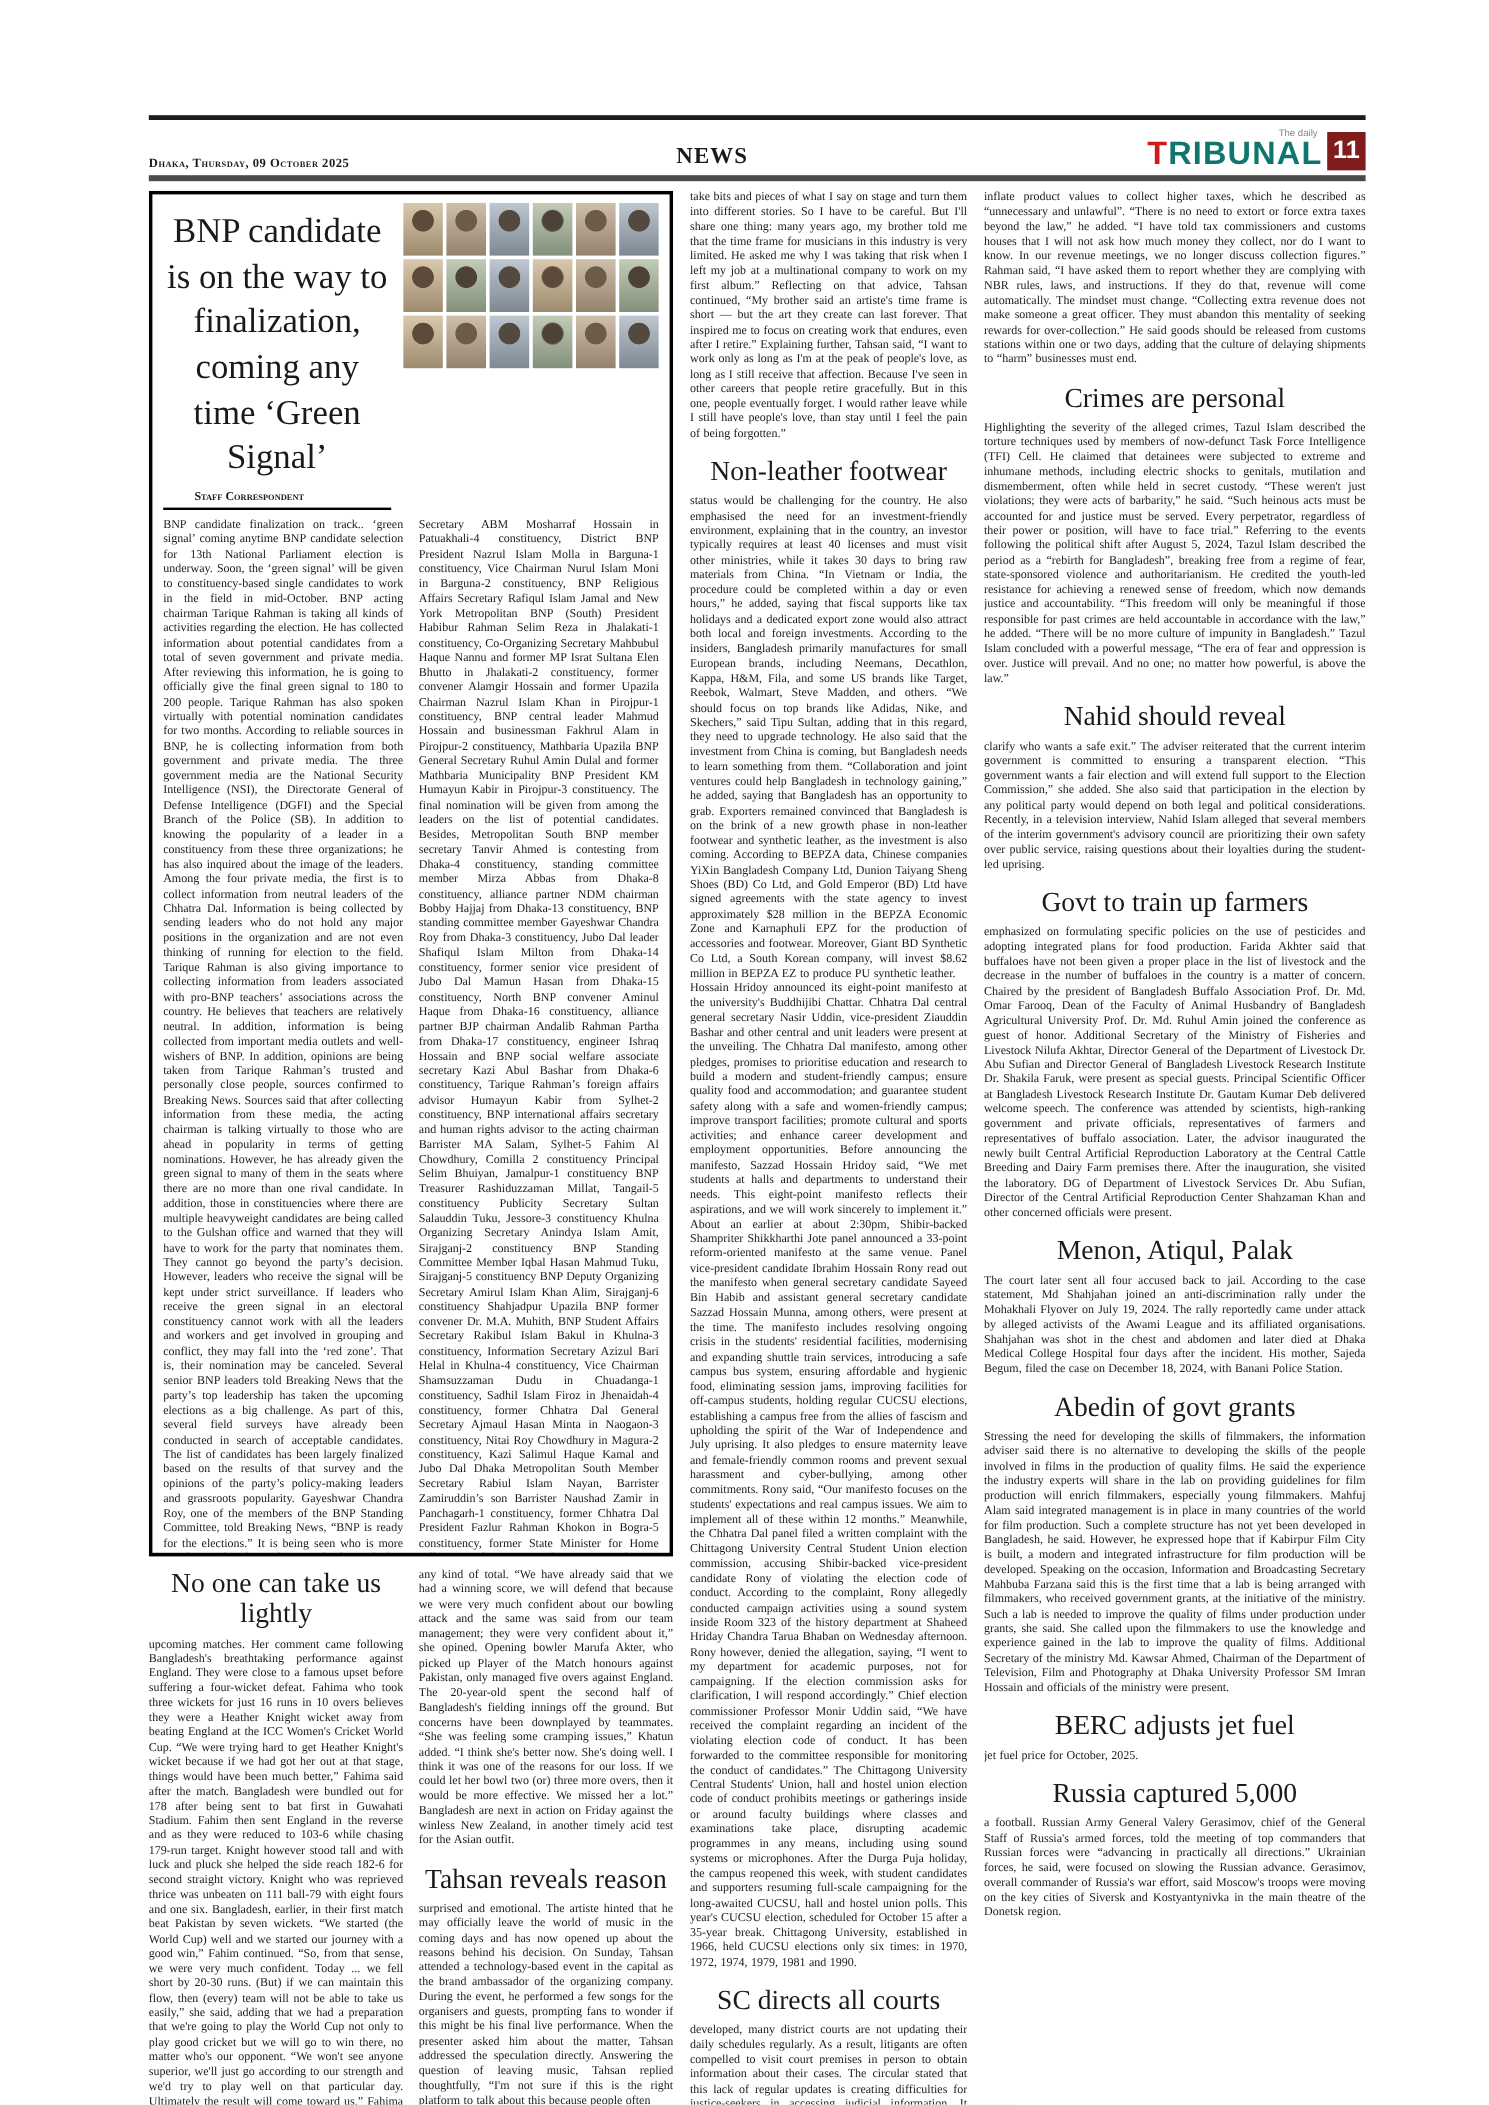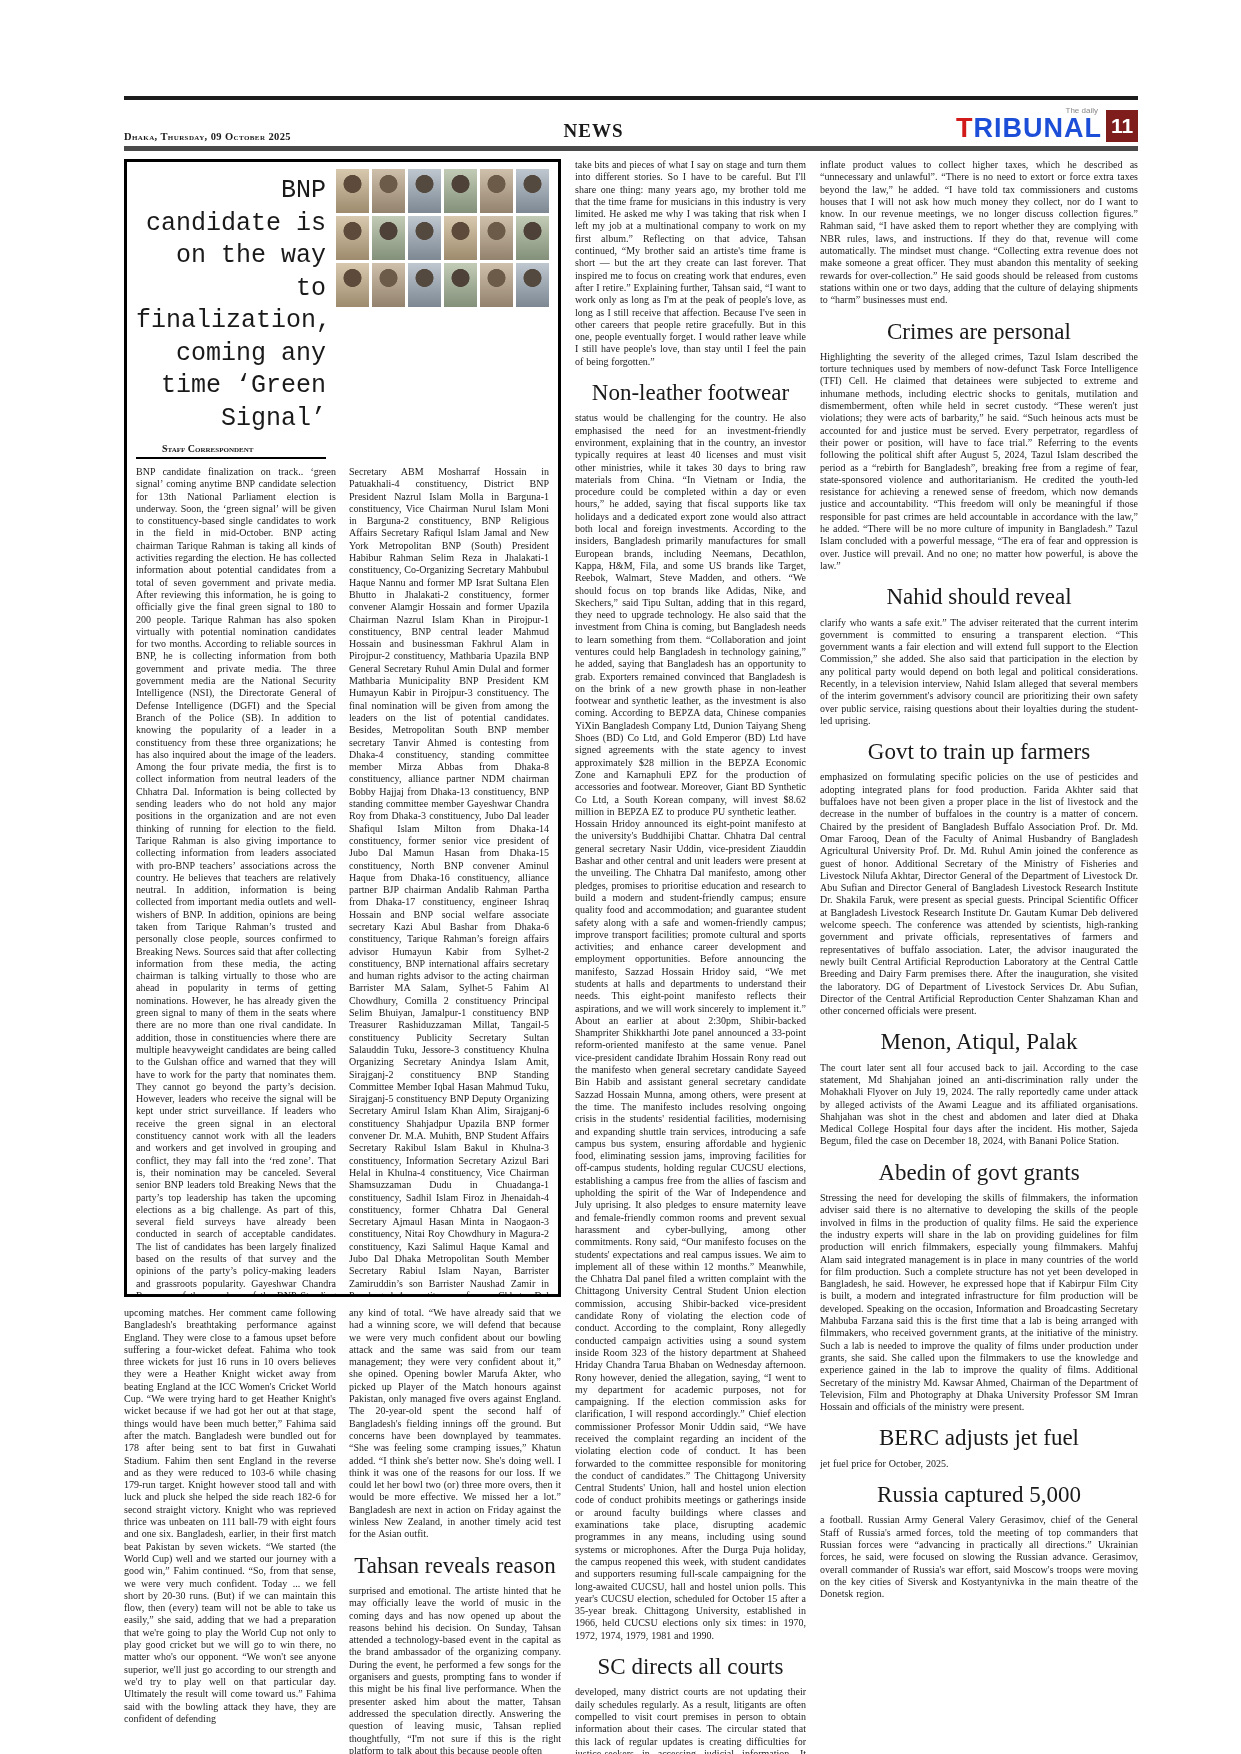--- a/index.html
+++ b/index.html
@@ -6,32 +6,32 @@
   .sheet{width:1241px;height:1754px;background:#fff;position:relative;overflow:hidden;
          font-family:"Liberation Serif","DejaVu Serif",serif;color:#1a1a1a;}
   .inner{width:1014px;margin-left:124px;}
   .toprule{height:4px;background:#1c1c1c;margin-top:96px;}
   .hdr{display:flex;align-items:flex-end;justify-content:space-between;height:40px;padding:2px 0 2px 0;}
   .hdr-date{font-size:10.5px;font-weight:bold;font-variant:small-caps;letter-spacing:.4px;margin-top:18px;}
   .hdr-section{font-size:19px;font-weight:bold;letter-spacing:1px;transform:translateX(-30px);}
   .masthead{display:flex;align-items:flex-end;gap:4px;justify-content:flex-end;}
   .mast-text{text-align:right;line-height:1;}
   .mast-top{font-size:8px;color:#888;margin-right:4px;font-family:"Liberation Sans",sans-serif;}
-  .mast-name{font-size:27px;font-weight:900;letter-spacing:1px;font-family:"Liberation Sans",sans-serif;color:#1d4ed8;}
+  .mast-name{font-size:27px;font-weight:900;letter-spacing:1px;font-family:"Liberation Sans",sans-serif;color:#0f766e;}
   .mast-name::first-letter{color:#d11a1a;}
   .pagebox{width:32px;height:32px;background:#7f1d1d;color:#fff;font-family:"Liberation Sans",sans-serif;
            font-weight:bold;font-size:21px;display:flex;align-items:center;justify-content:center;}
   .midrule{height:5px;background:#4a4a4a;margin-top:2px;}
   .content{display:grid;grid-template-columns:437px 231px 318px;column-gap:14px;margin-top:8px;height:1600px;overflow:hidden;}
   .bt{font-size:10px;line-height:1.23;text-align:justify;word-spacing:.4px;}
   h1,h2{font-weight:400;margin:0;}
   .lead-box{border:3px solid #000;padding:7px 9px;height:1118px;overflow:hidden;}
   .lead-top{display:flex;gap:10px;}
   .lead-head{width:46%;}
-  .lead-head h1{font-size:25px;line-height:1.3;text-align:right;padding-top:6px;font-family:Liberation Mono, monospace;}
+  .lead-head h1{font-size:29px;line-height:1.3;text-align:center;padding-top:6px;}
   .byline{font-size:10px;font-weight:bold;font-variant:small-caps;margin-top:8px;margin-left:26px;}
   .byrule{height:2px;background:#000;margin-top:3px;}
   .photo-grid{flex:1;display:grid;grid-template-columns:repeat(6,1fr);grid-auto-rows:44px;gap:3px;height:138px;overflow:hidden;}
   .ph{background:radial-gradient(circle at 50% 34%, #6d5b49 0 26%, rgba(0,0,0,0) 28%),linear-gradient(#cfc0ab,#93836e);}
   .ph:nth-child(3n){background:radial-gradient(circle at 50% 34%, #54493f 0 26%, rgba(0,0,0,0) 28%),linear-gradient(#bfc7cf,#7d8893);}
   .ph:nth-child(3n+1){background:radial-gradient(circle at 50% 34%, #5d4a3a 0 26%, rgba(0,0,0,0) 28%),linear-gradient(#d8c9ae,#9e8b6e);}
   .ph:nth-child(4n){background:radial-gradient(circle at 50% 34%, #4e4238 0 26%, rgba(0,0,0,0) 28%),linear-gradient(#c2cbb6,#83907a);}
   .lead-cols{display:grid;grid-template-columns:1fr 1fr;gap:13px;margin-top:7px;height:900px;overflow:hidden;}
   .bottom-left{display:grid;grid-template-columns:1fr 1fr;gap:13px;margin-top:10px;height:460px;overflow:hidden;}
   .sec-head{font-size:23px;text-align:center;margin:12px 0 7px 0;line-height:1.1;}
@@ -91,20 +91,21 @@
             </div>
           </div>
           <div class="lead-cols">
             <div class="bt col">BNP candidate finalization on track.. ‘green signal’ coming anytime BNP candidate selection for 13th National Parliament election is underway. Soon, the ‘green signal’ will be given to constituency-based single candidates to work in the field in mid-October. BNP acting chairman Tarique Rahman is taking all kinds of activities regarding the election. He has collected information about potential candidates from a total of seven government and private media. After reviewing this information, he is going to officially give the final green signal to 180 to 200 people. Tarique Rahman has also spoken virtually with potential nomination candidates for two months. According to reliable sources in BNP, he is collecting information from both government and private media. The three government media are the National Security Intelligence (NSI), the Directorate General of Defense Intelligence (DGFI) and the Special Branch of the Police (SB). In addition to knowing the popularity of a leader in a constituency from these three organizations; he has also inquired about the image of the leaders. Among the four private media, the first is to collect information from neutral leaders of the Chhatra Dal. Information is being collected by sending leaders who do not hold any major positions in the organization and are not even thinking of running for election to the field. Tarique Rahman is also giving importance to collecting information from leaders associated with pro-BNP teachers’ associations across the country. He believes that teachers are relatively neutral. In addition, information is being collected from important media outlets and well-wishers of BNP. In addition, opinions are being taken from Tarique Rahman’s trusted and personally close people, sources confirmed to Breaking News. Sources said that after collecting information from these media, the acting chairman is talking virtually to those who are ahead in popularity in terms of getting nominations. However, he has already given the green signal to many of them in the seats where there are no more than one rival candidate. In addition, those in constituencies where there are multiple heavyweight candidates are being called to the Gulshan office and warned that they will have to work for the party that nominates them. They cannot go beyond the party’s decision. However, leaders who receive the signal will be kept under strict surveillance. If leaders who receive the green signal in an electoral constituency cannot work with all the leaders and workers and get involved in grouping and conflict, they may fall into the ‘red zone’. That is, their nomination may be canceled. Several senior BNP leaders told Breaking News that the party’s top leadership has taken the upcoming elections as a big challenge. As part of this, several field surveys have already been conducted in search of acceptable candidates. The list of candidates has been largely finalized based on the results of that survey and the opinions of the party’s policy-making leaders and grassroots popularity. Gayeshwar Chandra Roy, one of the members of the BNP Standing Committee, told Breaking News, “BNP is ready for the elections.” It is being seen who is more popular in the electoral seat, who has a higher chance of winning. The one who will be given the seat will be given the nomination this time. The nomination board will take the final decision based on the results of the survey team. Salahuddin Ahmed, a member of the BNP standing committee, said, “BNP is a large, democratic, liberal, moral political party. We have multiple qualified candidates in each seat. There are 10 to 12 candidates in many seats. Now we are systematically selecting candidates. Soon, we will give a ‘green signal’ to the single candidate based on the seat to work in the field. However, it will be official after the schedule is announced.” Begum Selima Rahman, another member of the standing committee, said, “A survey has been conducted on the candidates. Through this, it is known who is in the area, what is their popularity. The green signal will be given officially to the candidates. However, it is difficult to say in advance when it will be given.” In Barisal-1 constituency, Chairperson’s Advisor Zahiruddin Swapan and Co-Organizing Secretary Akon Kuddusur Rahman, in Barisal-2 constituency, BNP Executive Member Sarfuddin Ahmed Santu and former Chhatra Dal General Secretary Saif Mahmud Jewel, in Barisal-3 constituency, Standing Committee Member Selima Rahman and Vice Chairman Joynul Abedin, in Barisal-4 constituency, Swechchhasebak Dal General Secretary Rajib Ahsan and former MP Mejbah Uddin Farhad, in Barisal-5 (Sadar) constituency, Chairperson’s Advisor Advocate Syed Moazzem Hossain Alal, Mujibur Rahman Sarwar and Executive Committee Member Abu Naser Mohammad Rahmatullah, in Barisal-6 (Bakerganj) constituency, former MP Abul Hossain and former Organizing Secretary Nazrul Islam Khan Rajan, in Bhola-1 constituency, District BNP Conveners Golam Nabi Alamgir and Haider Ali Lelin, Hafiz Ibrahim in Bhola-2 constituency, Standing Committee Major (retd) Hafiz Uddin Ahmed in Bhola-3 constituency, Juba Dal General Secretary Nurul Islam Nayan and former MP Nazim Uddin Alam in Bhola-4 constituency, Vice Chairman Air Vice Marshal (retd) Altaf Hossain Chowdhury in Patuakhali-1 constituency, former MP Shahidul Alam Talukder and Central Committee Member Engineer Faruk Talukder in Patuakhali-2 constituency, Executive Committee Member Hasan Mamun in Patuakhali-3 constituency, BNP Training</div>
             <div class="bt col">Secretary ABM Mosharraf Hossain in Patuakhali-4 constituency, District BNP President Nazrul Islam Molla in Barguna-1 constituency, Vice Chairman Nurul Islam Moni in Barguna-2 constituency, BNP Religious Affairs Secretary Rafiqul Islam Jamal and New York Metropolitan BNP (South) President Habibur Rahman Selim Reza in Jhalakati-1 constituency, Co-Organizing Secretary Mahbubul Haque Nannu and former MP Israt Sultana Elen Bhutto in Jhalakati-2 constituency, former convener Alamgir Hossain and former Upazila Chairman Nazrul Islam Khan in Pirojpur-1 constituency, BNP central leader Mahmud Hossain and businessman Fakhrul Alam in Pirojpur-2 constituency, Mathbaria Upazila BNP General Secretary Ruhul Amin Dulal and former Mathbaria Municipality BNP President KM Humayun Kabir in Pirojpur-3 constituency. The final nomination will be given from among the leaders on the list of potential candidates. Besides, Metropolitan South BNP member secretary Tanvir Ahmed is contesting from Dhaka-4 constituency, standing committee member Mirza Abbas from Dhaka-8 constituency, alliance partner NDM chairman Bobby Hajjaj from Dhaka-13 constituency, BNP standing committee member Gayeshwar Chandra Roy from Dhaka-3 constituency, Jubo Dal leader Shafiqul Islam Milton from Dhaka-14 constituency, former senior vice president of Jubo Dal Mamun Hasan from Dhaka-15 constituency, North BNP convener Aminul Haque from Dhaka-16 constituency, alliance partner BJP chairman Andalib Rahman Partha from Dhaka-17 constituency, engineer Ishraq Hossain and BNP social welfare associate secretary Kazi Abul Bashar from Dhaka-6 constituency, Tarique Rahman’s foreign affairs advisor Humayun Kabir from Sylhet-2 constituency, BNP international affairs secretary and human rights advisor to the acting chairman Barrister MA Salam, Sylhet-5 Fahim Al Chowdhury, Comilla 2 constituency Principal Selim Bhuiyan, Jamalpur-1 constituency BNP Treasurer Rashiduzzaman Millat, Tangail-5 constituency Publicity Secretary Sultan Salauddin Tuku, Jessore-3 constituency Khulna Organizing Secretary Anindya Islam Amit, Sirajganj-2 constituency BNP Standing Committee Member Iqbal Hasan Mahmud Tuku, Sirajganj-5 constituency BNP Deputy Organizing Secretary Amirul Islam Khan Alim, Sirajganj-6 constituency Shahjadpur Upazila BNP former convener Dr. M.A. Muhith, BNP Student Affairs Secretary Rakibul Islam Bakul in Khulna-3 constituency, Information Secretary Azizul Bari Helal in Khulna-4 constituency, Vice Chairman Shamsuzzaman Dudu in Chuadanga-1 constituency, Sadhil Islam Firoz in Jhenaidah-4 constituency, former Chhatra Dal General Secretary Ajmaul Hasan Minta in Naogaon-3 constituency, Nitai Roy Chowdhury in Magura-2 constituency, Kazi Salimul Haque Kamal and Jubo Dal Dhaka Metropolitan South Member Secretary Rabiul Islam Nayan, Barrister Zamiruddin’s son Barrister Naushad Zamir in Panchagarh-1 constituency, former Chhatra Dal President Fazlur Rahman Khokon in Bogra-5 constituency, former State Minister for Home Affairs Lutfuzzaman Babar in Netrokona-4 constituency, Mirza Fakhrul Islam Alamgir in Thakurgaon-1, Pabna-2 AKM Selim Reza Habib in the constituency, Hasan Zafir Tuhin, President of Krishak Dal in Pabna-3 constituency, Habibur Rahman Habib in Pabna-4 constituency, Advocate Shamsur Rahman Shimul Biswas in Pabna-5 constituency, Shama Obaid in Faridpur-2, Shahidul Islam Babul, General Secretary of Krishak Dal in Faridpur-4 constituency, Kazi Rawshan Islam Shrabon, former President of Chhatra Dal in Jessore-6 constituency, Barrister Rumin Farhana in Brahmanbaria-2 constituency, Brahmanbaria-2 (Sarail, Ashuganj) Parliamentary Constituency – 244, Secretary General of Bangladesh Hindu, Buddhist Christian Welfare Front SN Torun Dey, Engineer Khaled Hossain Mahbub Shyamal in Brahmanbaria-3 constituency, Kabir Ahmed Bhuiyan, district BNP member in Brahmanbaria-4 constituency, Abdul Mannan, former district BNP convener in Brahmanbaria-5 constituency, Mehedi Hasan Palash, president of Bancharampur Upazila BNP in Brahmanbaria-6, agriculturalist Hazrat Ali in Sherpur-1 constituency, Syed Emran Saleh Prince, joint secretary general in Mymensingh-1 constituency, Barrister Kaiser Kamal in Netrokona-1 constituency, Abdus Salam Pintu in Tangail-2, and Md., executive committee member in Tangail-3 constituency; Mainul Islam, Syed Ehsanul Huda, chairman of the like-minded National Party in Kishoreganj-5 constituency; Engineer Ashraf Uddin Bakul, BNP’s Science and Technology Affairs Assistant Secretary and former Chhatra Dal General Secretary Iqbal Hossain Shyamal in Mymensingh-5 constituency, Parthadeb Mondal, former Chhatra Dal Vice President in Khulna-1 constituency, and Mashiur Rahman Rony, member secretary of the District Jubo Dal in Narayanganj-4 constituency, have been asked by the party to work in the field level. In addition, BNP Senior Joint Secretary General Advocate Ruhul Kabir Rizvi can contest from any one of the constituencies in Rajshahi or Bogra.</div>
           </div>
         </div>
 
         <div class="bottom-left">
           <div class="col">
+            <h2 class="sec-head gapless">No one can take us lightly</h2>
             <div class="bt">upcoming matches. Her comment came following Bangladesh's breathtaking performance against England. They were close to a famous upset before suffering a four-wicket defeat. Fahima who took three wickets for just 16 runs in 10 overs believes they were a Heather Knight wicket away from beating England at the ICC Women's Cricket World Cup. “We were trying hard to get Heather Knight's wicket because if we had got her out at that stage, things would have been much better,” Fahima said after the match. Bangladesh were bundled out for 178 after being sent to bat first in Guwahati Stadium. Fahim then sent England in the reverse and as they were reduced to 103-6 while chasing 179-run target. Knight however stood tall and with luck and pluck she helped the side reach 182-6 for second straight victory. Knight who was reprieved thrice was unbeaten on 111 ball-79 with eight fours and one six. Bangladesh, earlier, in their first match beat Pakistan by seven wickets. “We started (the World Cup) well and we started our journey with a good win,” Fahim continued. “So, from that sense, we were very much confident. Today ... we fell short by 20-30 runs. (But) if we can maintain this flow, then (every) team will not be able to take us easily,” she said, adding that we had a preparation that we're going to play the World Cup not only to play good cricket but we will go to win there, no matter who's our opponent. “We won't see anyone superior, we'll just go according to our strength and we'd try to play well on that particular day. Ultimately the result will come toward us.” Fahima said with the bowling attack they have, they are confident of defending</div>
           </div>
           <div class="col">
             <div class="bt">any kind of total. “We have already said that we had a winning score, we will defend that because we were very much confident about our bowling attack and the same was said from our team management; they were very confident about it,” she opined. Opening bowler Marufa Akter, who picked up Player of the Match honours against Pakistan, only managed five overs against England. The 20-year-old spent the second half of Bangladesh's fielding innings off the ground. But concerns have been downplayed by teammates. “She was feeling some cramping issues,” Khatun added. “I think she's better now. She's doing well. I think it was one of the reasons for our loss. If we could let her bowl two (or) three more overs, then it would be more effective. We missed her a lot.” Bangladesh are next in action on Friday against the winless New Zealand, in another timely acid test for the Asian outfit.</div>
             <h2 class="sec-head">Tahsan reveals reason</h2>
             <div class="bt">surprised and emotional. The artiste hinted that he may officially leave the world of music in the coming days and has now opened up about the reasons behind his decision. On Sunday, Tahsan attended a technology-based event in the capital as the brand ambassador of the organizing company. During the event, he performed a few songs for the organisers and guests, prompting fans to wonder if this might be his final live performance. When the presenter asked him about the matter, Tahsan addressed the speculation directly. Answering the question of leaving music, Tahsan replied thoughtfully, “I'm not sure if this is the right platform to talk about this because people often</div>
           </div>
         </div>
       </div>
 

